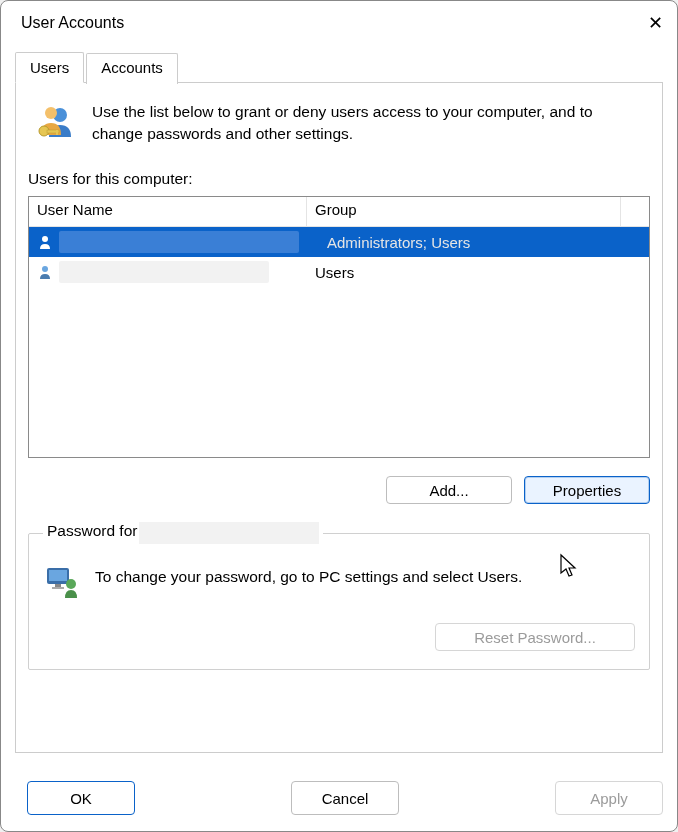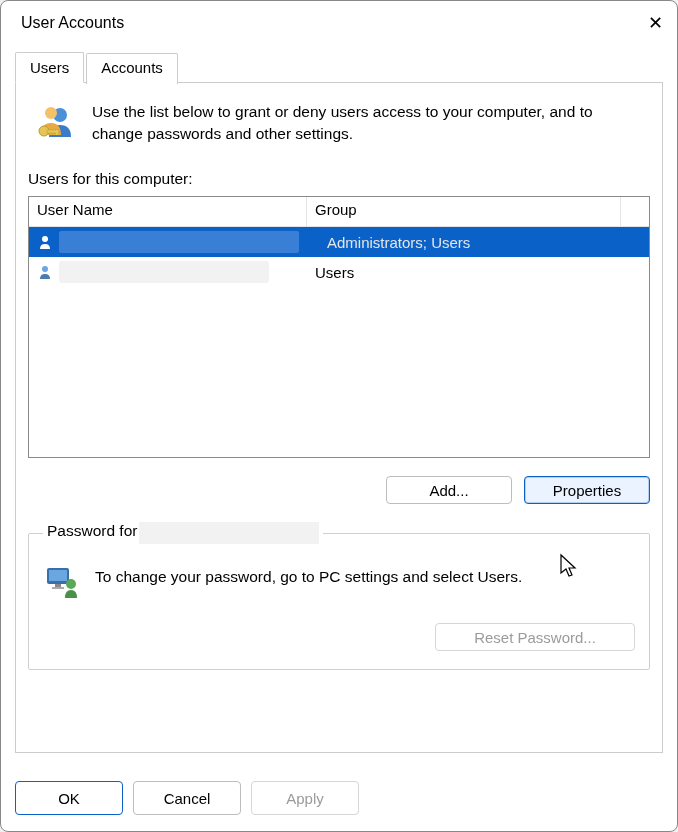--- a/index.html
+++ b/index.html
@@ -139,22 +139,23 @@
       height: 22px;
       background: #f2f2f2;
       vertical-align: middle;
     }
     .pw-row { display: flex; gap: 12px; align-items: flex-start; margin-top: 6px; }
     .pw-text { font-size: 15.5px; margin-top: 6px; }
     .pw-btnrow { display: flex; justify-content: flex-end; margin-top: 18px; }
     .footer {
       display: flex;
       gap: 10px;
-      justify-content: flex-start;
+      justify-content: space-between;
       padding: 12px 14px 16px 14px;
+      margin-left: 12px;
     }
     .footer .btn { min-width: 108px; height: 34px; }
     .footer .btn.ok { border-color: #0a62c9; }
     .cursor {
       position: absolute;
       left: 558px;
       top: 552px;
       width: 20px;
       height: 26px;
       pointer-events: none;

